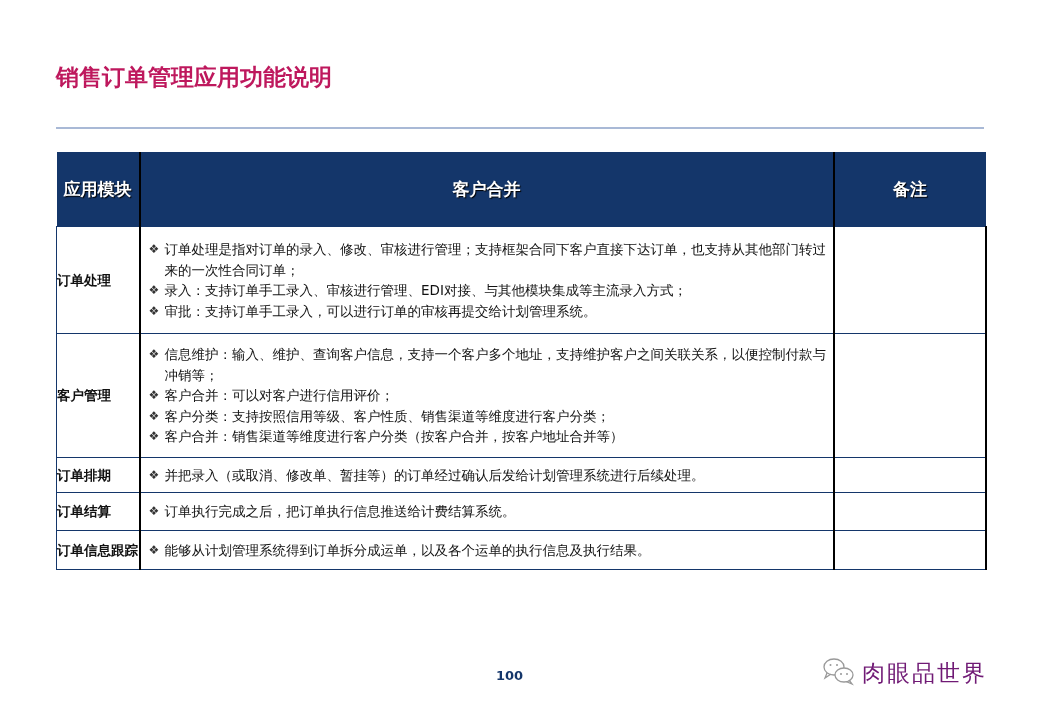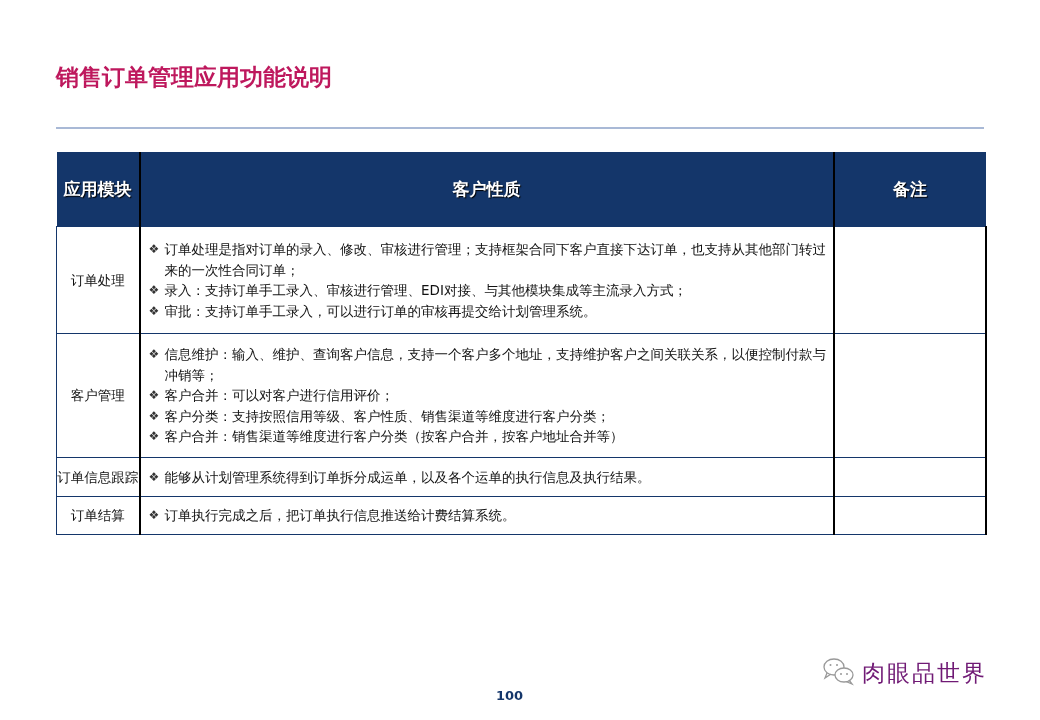--- a/index.html
+++ b/index.html
@@ -5,46 +5,46 @@
   html, body { margin:0; padding:0; }
   body { width:1040px; height:720px; background:#ffffff; position:relative; overflow:hidden;
          font-family:"DejaVu Sans","Liberation Sans",sans-serif; color:#111; }
   .title { position:absolute; left:56px; top:62px; font-size:23px; font-weight:bold; letter-spacing:0px; color:#be185d; }
   .rule { position:absolute; left:56px; top:127px; width:928px; height:2px; background:#a9b9d6; }
   table.grid { position:absolute; left:56px; top:152px; width:929px; border-collapse:collapse; table-layout:fixed; }
   table.grid th { background:#14366a; color:#fff; font-size:17px; font-weight:bold; height:74px; padding:0;
                   text-shadow:1px 1px 1px #000; border-left:2px solid #000;margin-left:44px; }
   table.grid th:first-child { border-left:none; }
   table.grid td { border-top:1px solid #14366a; border-bottom:1px solid #14366a; font-size:13.5px; vertical-align:middle; padding:0; }
-  td.mod { border-left:1px solid #14366a; border-right:2px solid #000; text-align:center; font-weight:normal; font-size:14.5px; line-height:19px; }
+  td.mod { border-left:1px solid #14366a; border-right:2px solid #000; text-align:left; font-weight:bold; font-size:14.5px; line-height:19px; }
   td.desc { padding:4px 6px 4px 8px !important; line-height:20.5px; }
   td.note { border-left:2px solid #000; border-right:2px solid #000; }
   .item { display:flex; }
   .bullet { width:16px; flex:none; font-size:12px; color:#333; }
   .text { flex:1; }
-  .page-num { position:absolute; left:496px; top:688px; font-size:13px; font-weight:bold; color:#14366a; }
+  .page-num { position:absolute; left:496px; top:668px; font-size:13px; font-weight:bold; color:#14366a; }
   .wm { position:absolute; left:822px; top:656px; display:flex; align-items:center; color:#701a75; font-size:23px; letter-spacing:2px; }
   .wm svg { margin-right:6px; }
 </style>
 </head>
 <body>
 
 <div class="title">销售订单管理应用功能说明</div>
 <div class="rule"></div>
 
 <table class="grid">
   <colgroup>
     <col style="width:83px">
       <col style="width:694px">
       <col style="width:152px">
   </colgroup>
   <thead>
     <tr>
       <th>应用模块</th>
-      <th>客户性质</th>
+      <th>客户合并</th>
       <th>备注</th>
     </tr>
   </thead>
   <tbody>
     <tr style="height:107px">
       <td class="mod">订单处理</td>
       <td class="desc">
         <div class="item">
             <span class="bullet">❖</span>
             <span class="text">订单处理是指对订单的录入、修改、审核进行管理；支持框架合同下客户直接下达订单，也支持从其他部门转过来的一次性合同订单；</span>
@@ -75,36 +75,46 @@
             <span class="bullet">❖</span>
             <span class="text">客户分类：支持按照信用等级、客户性质、销售渠道等维度进行客户分类；</span>
           </div>
         <div class="item">
             <span class="bullet">❖</span>
             <span class="text">客户合并：销售渠道等维度进行客户分类（按客户合并，按客户地址合并等）</span>
           </div>
       </td>
       <td class="note"></td>
     </tr>
-    <tr style="height:39px">
-      <td class="mod">订单信息跟踪</td>
+    <tr style="height:35px">
+      <td class="mod">订单排期</td>
       <td class="desc">
         <div class="item">
             <span class="bullet">❖</span>
-            <span class="text">能够从计划管理系统得到订单拆分成运单，以及各个运单的执行信息及执行结果。</span>
+            <span class="text">并把录入（或取消、修改单、暂挂等）的订单经过确认后发给计划管理系统进行后续处理。</span>
           </div>
       </td>
       <td class="note"></td>
     </tr>
     <tr style="height:38px">
       <td class="mod">订单结算</td>
       <td class="desc">
         <div class="item">
             <span class="bullet">❖</span>
             <span class="text">订单执行完成之后，把订单执行信息推送给计费结算系统。</span>
+          </div>
+      </td>
+      <td class="note"></td>
+    </tr>
+    <tr style="height:39px">
+      <td class="mod">订单信息跟踪</td>
+      <td class="desc">
+        <div class="item">
+            <span class="bullet">❖</span>
+            <span class="text">能够从计划管理系统得到订单拆分成运单，以及各个运单的执行信息及执行结果。</span>
           </div>
       </td>
       <td class="note"></td>
     </tr>
   </tbody>
 </table>
 
 <div class="page-num">100</div>
 
 <div class="wm">

